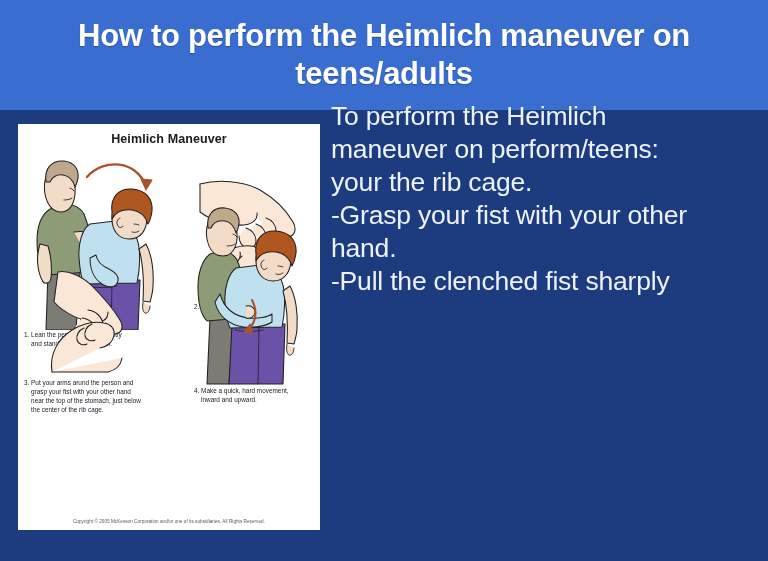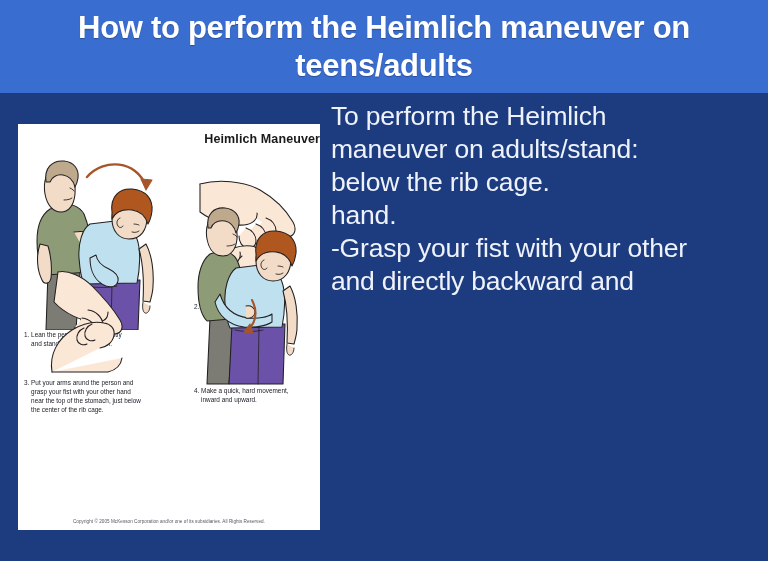--- a/index.html
+++ b/index.html
@@ -20,21 +20,21 @@
     position: absolute;
     inset: 0;
     background: #1d3c80;
   }
 
   
   .title-banner {
     position: absolute;
     left: 0; top: 0;
     width: 768px;
-    height: 93px;
+    height: 110px;
     background: #3a6dd0;
     box-sizing: border-box;
     display: flex;
     align-items: center;
     justify-content: center;
   }
   .title-text {
     color: #ffffff;
     font-size: 31px;
     font-weight: bold;
@@ -57,21 +57,21 @@
   .figure-card {
     position: absolute;
     left: 18px; top: 31px;
     width: 302px;
     height: 406px;
     background: #ffffff;
     box-sizing: border-box;
     overflow: hidden;
   }
   .figure-title {
-    text-align: right;
+    text-align: center;
     font-size: 12.5px;
     font-weight: bold;
     color: #1a1a1a;
     margin-top: 8px;
     letter-spacing: 0.1px;
   }
   .panels {
     position: relative;
     width: 302px;
     height: 360px;
@@ -260,21 +260,21 @@
     inward and upward.</div>
         </div>
 
       </div>
 
       <div class="copyright">Copyright © 2005 McKesson Corporation and/or one of its subsidiaries. All Rights Reserved.</div>
     </div>
 
     <div class="body-text">
       <div class="line">To perform the Heimlich</div>
-      <div class="line">maneuver on adults/stand:</div>
-      <div class="line">below the rib cage.</div>
+      <div class="line">maneuver on perform/teens:</div>
+      <div class="line">your the rib cage.</div>
+      <div class="line">-Grasp your fist with your other</div>
       <div class="line">hand.</div>
-      <div class="line">-Grasp your fist with your other</div>
-      <div class="line">and directly backward and</div>
+      <div class="line">-Pull the clenched fist sharply</div>
     </div>
 
   </div>
 </div>
 
 </body></html>

